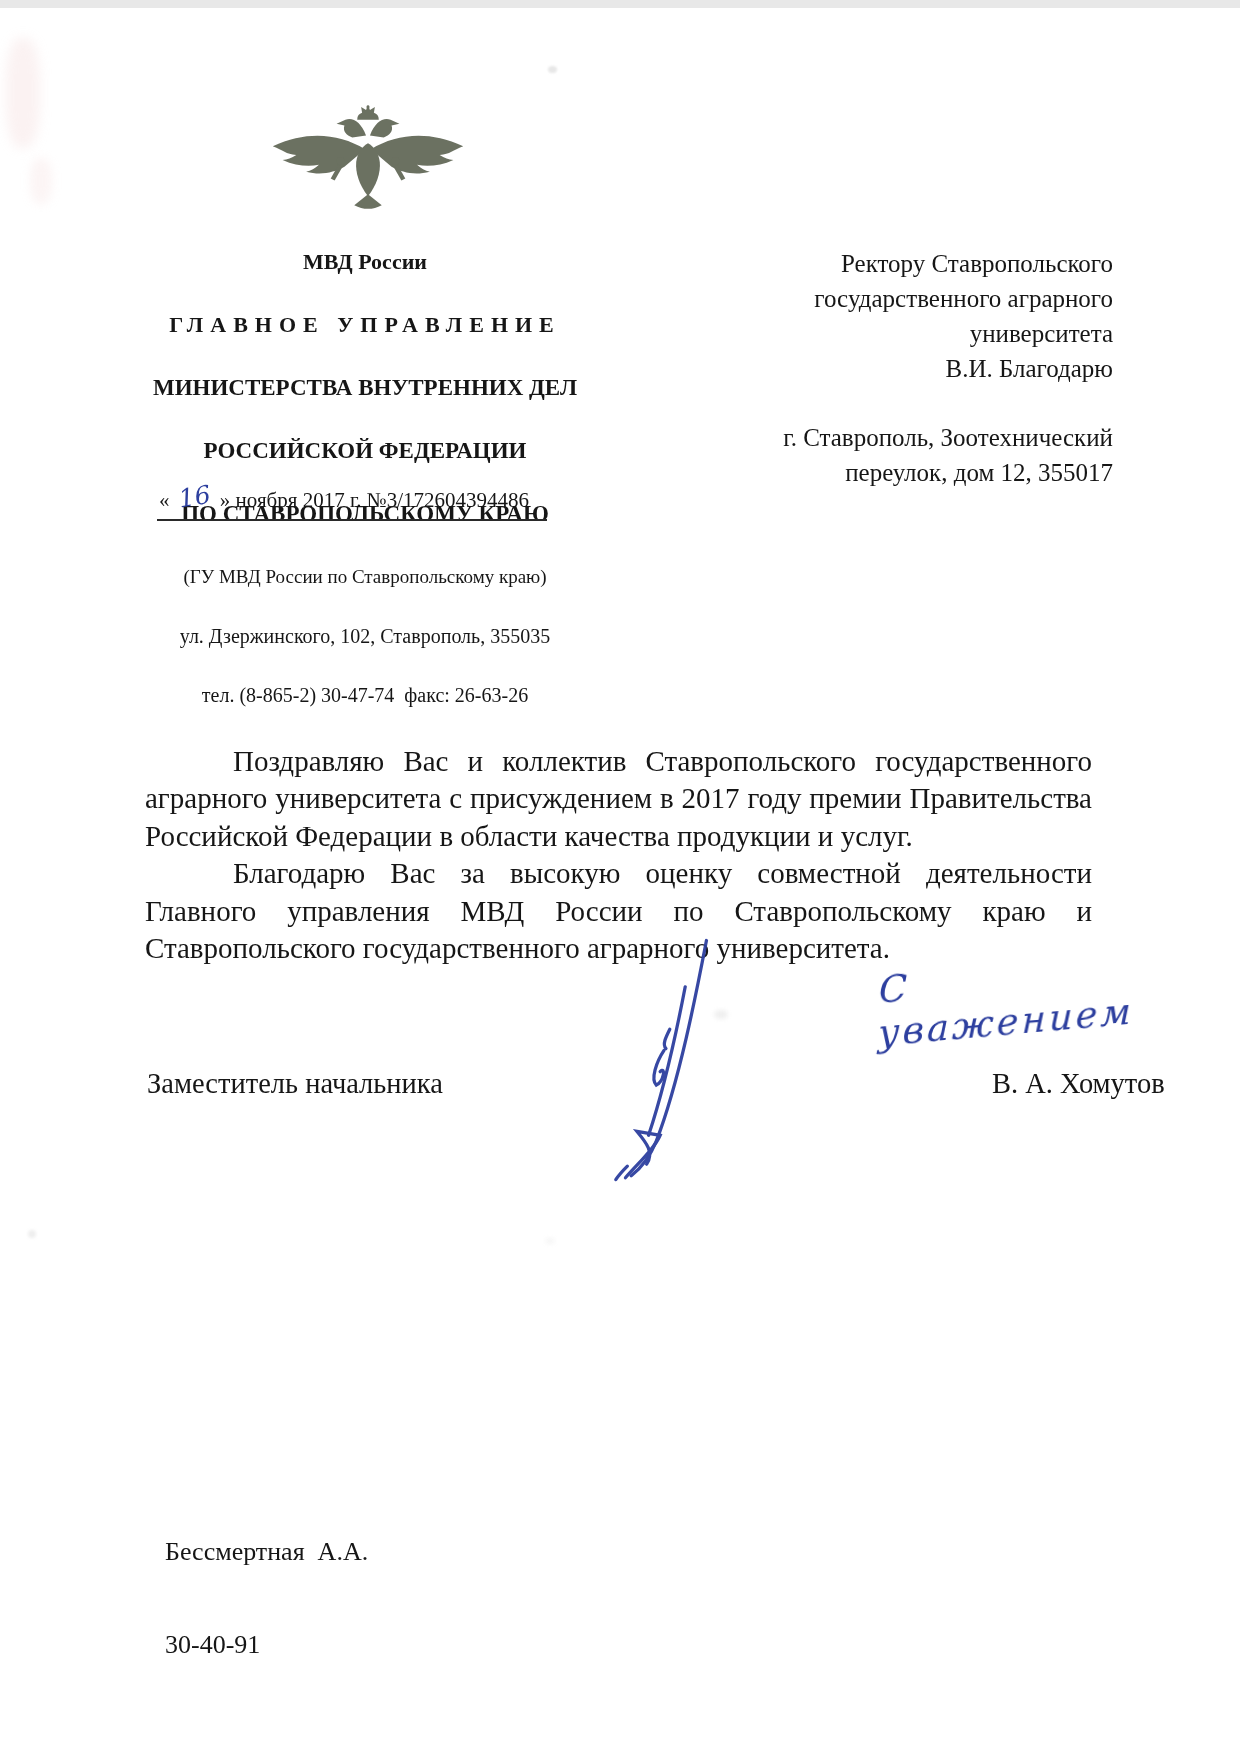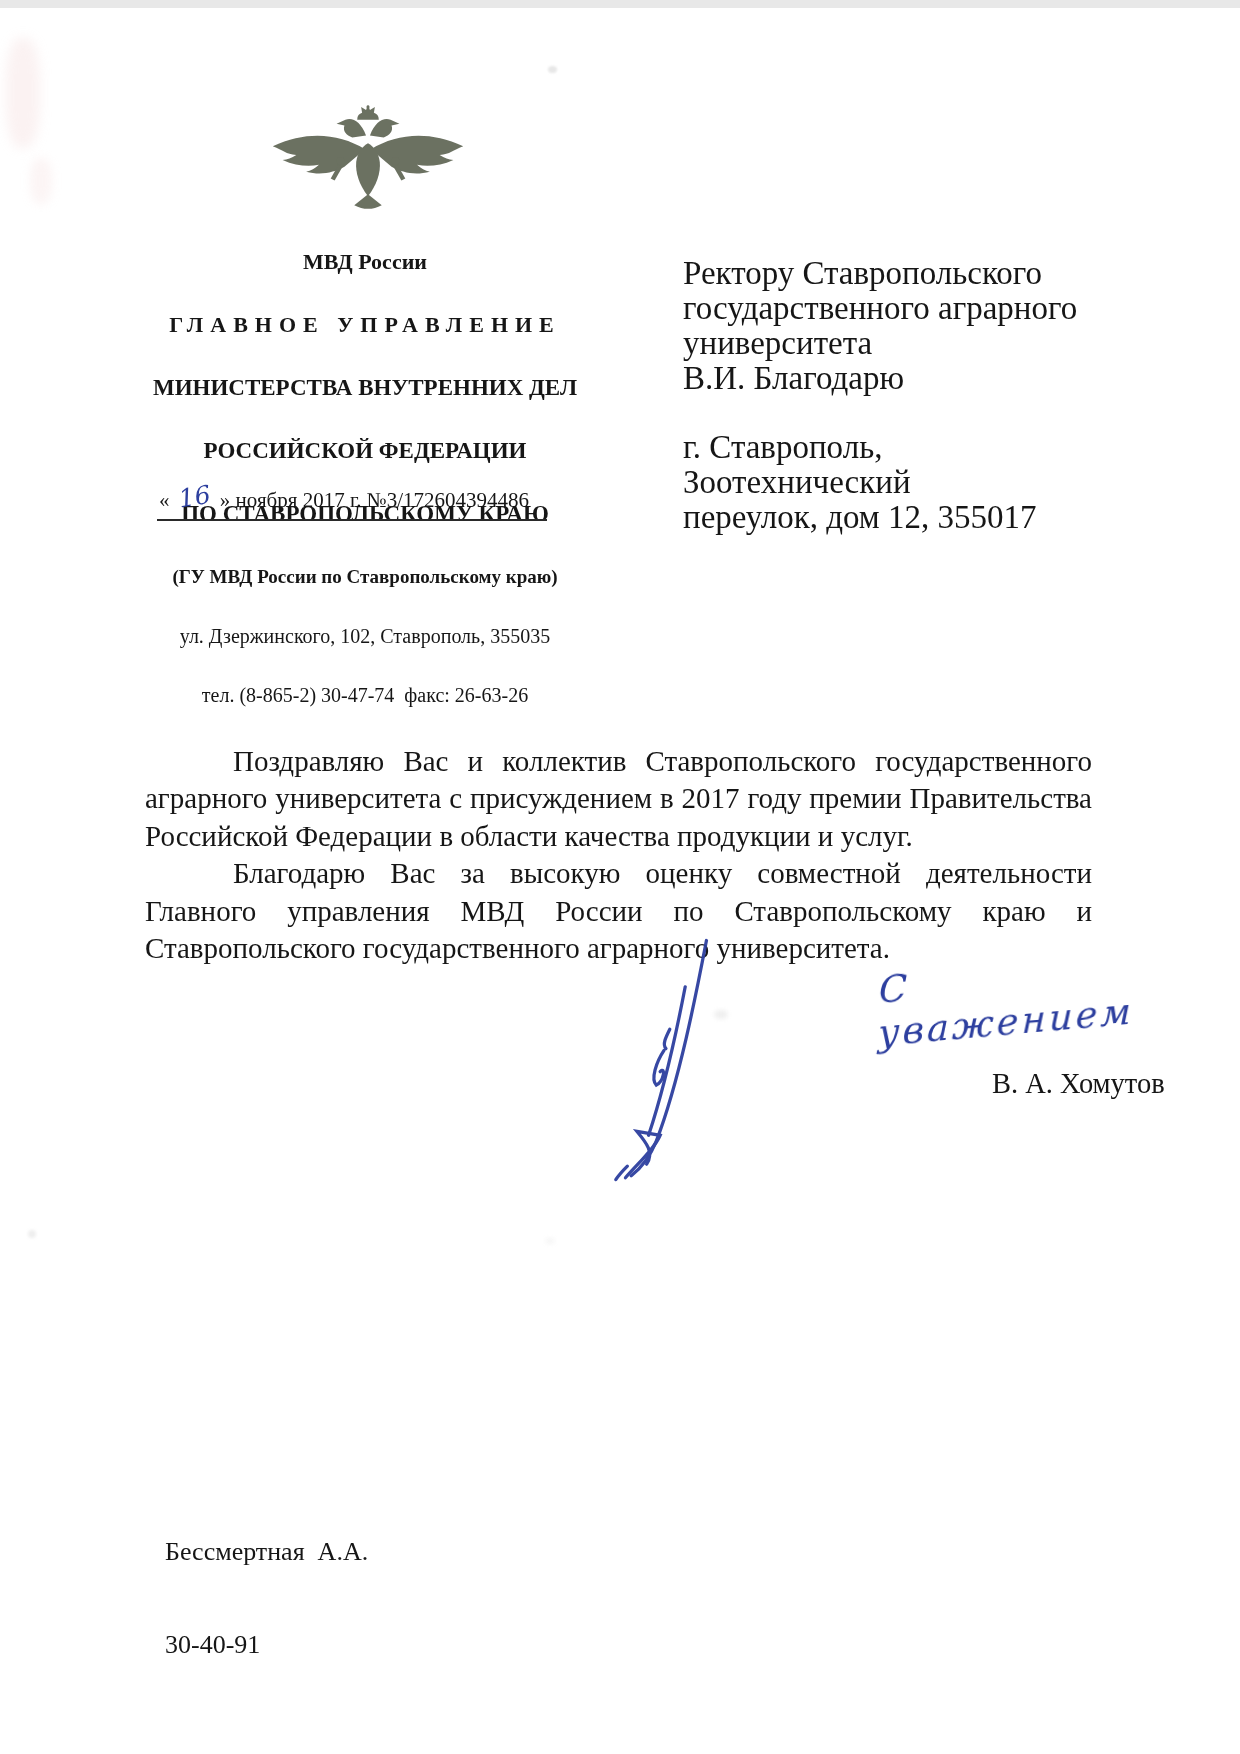--- a/index.html
+++ b/index.html
@@ -14,42 +14,42 @@
   }
   
   .emblem{position:absolute;left:268px;top:96px;width:200px;height:108px;filter:blur(.4px);opacity:.92;}
   .letterhead{
     position:absolute;left:130px;top:205px;width:470px;
     text-align:center;white-space:pre-wrap;
   }
   .lh-org{font-weight:bold;font-size:22px;line-height:26px;}
   .lh-dept1{font-weight:bold;font-size:22px;line-height:27px;letter-spacing:7px;}
   .lh-dept{font-weight:bold;font-size:23px;line-height:27px;}
-  .lh-abbr{font-weight:bold;font-size:19px;line-height:24px;margin-top:2px;}
+  .lh-abbr{font-weight:normal;font-size:19px;line-height:24px;margin-top:2px;}
   .lh-addr{font-size:20px;line-height:23px;}
   .dateline{
     position:absolute;left:157px;top:476px;
     font-size:21px;
     border-bottom:2px solid #2a2a2a;
     padding:0 18px 6px 2px;
     white-space:pre-wrap;
   }
   .hand-day{
     display:inline-block;
     color:#2d3f9f;
     font-style:italic;
     font-size:25px;
     transform:rotate(-9deg) translateY(-2px);
     padding:0 4px;
     font-family:"DejaVu Serif",serif;
   }
   
   .recipient{
-    position:absolute;left:683px;top:248px;width:430px;
-    font-size:33px;line-height:35px;
+    position:absolute;left:683px;top:238px;width:430px;
+    font-size:25px;line-height:35px;text-align:right;
   }
   .recipient .addr{margin-top:34px;}
   
   .salutation{
     position:absolute;left:145px;top:628px;width:947px;
     text-align:center;font-size:29px;
   }
   .body-text{
     position:absolute;left:145px;top:735px;width:947px;
     font-size:29px;line-height:37.4px;text-align:justify;
@@ -149,20 +149,21 @@
     <g fill="none" stroke="#2d3f9f" stroke-width="3.4" stroke-linecap="round" opacity="0.95">
       <path d="M128 4 C118 56 100 150 76 212 C70 227 60 240 50 248"></path>
       <path d="M106 52 C96 104 84 158 68 206"></path>
       <path d="M90 96 C86 104 82 112 86 116"></path>
       <path d="M84 118 C76 130 70 148 76 154 C84 150 86 134 80 140"></path>
       <path d="M44 250 C58 234 74 220 80 206 L56 202 C66 214 74 224 66 236"></path>
       <path d="M34 252 C38 246 42 242 46 238"></path>
     </g>
   </svg>
 
+  <div class="sign-title">Заместитель начальника</div>
   <div class="sign-name">В. А. Хомутов</div>
 
   <div class="footer">
     <div>Бессмертная  А.А.</div>
     <div>30-40-91</div>
   </div>
 
   <div class="speck sp1"></div>
   <div class="speck sp2"></div>
   <div class="speck sp3"></div>

